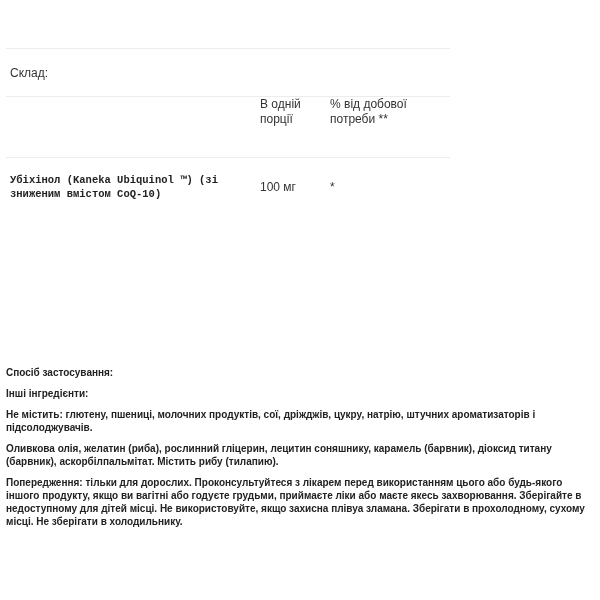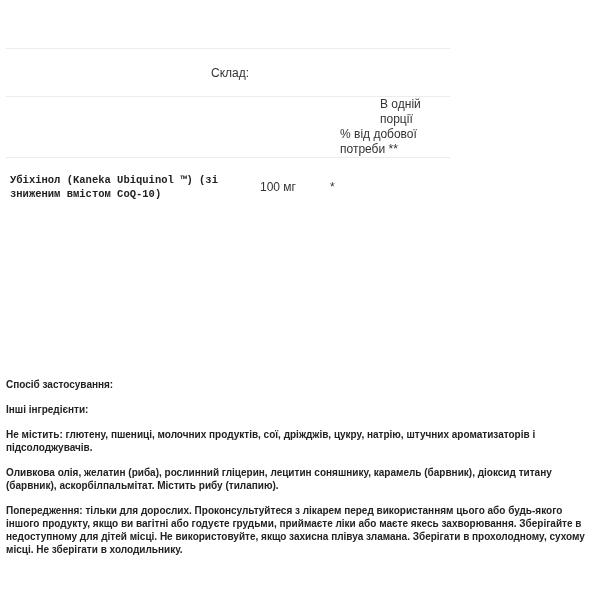--- a/index.html
+++ b/index.html
@@ -1,28 +1,28 @@
 <!DOCTYPE html>
 <html><head>
 <meta charset="utf-8">
 <style>
   html, body { margin:0; padding:0; background:#ffffff; }
   body { width:600px; height:600px; overflow:hidden; position:relative; font-family:"Liberation Sans", sans-serif; color:#222; }
   .facts { position:absolute; left:6px; top:48px; width:444px; }
   .row { border-top:1px solid #ececec; box-sizing:border-box; display:flex; align-items:center; padding-left:4px; font-size:12px; color:#333; }
-  .row.simple { height:48px;justify-content:center; }
-  .row.head { height:61px; align-items:flex-end;flex-direction:column; }
+  .row.simple { height:48px; }
+  .row.head { height:61px; align-items:flex-start; }
   .row.data { height:59px; }
   .row.note { height:48px; border-bottom:1px solid #ececec; }
   .c1 { width:250px;font-family:Liberation Mono, monospace; }
   .c2 { width:70px; line-height:15px; }
   .c3 { width:110px; line-height:15px; }
   .c1.bold { font-weight:bold; font-size:10.5px; line-height:14px; color:#222; }
   .text { position:absolute; left:6px; top:366px; width:588px; font-size:10px; font-weight:bold; line-height:13px; color:#222; }
-  .text p { margin:12px 0 8px 0; }
+  .text p { margin:0 0 8px 0; }
 </style>
 </head>
 <body>
 
 <div class="facts">
   <div class="row simple">
     <span>Склад:</span>
   </div>
   <div class="row head">
     <span class="c1"></span>

